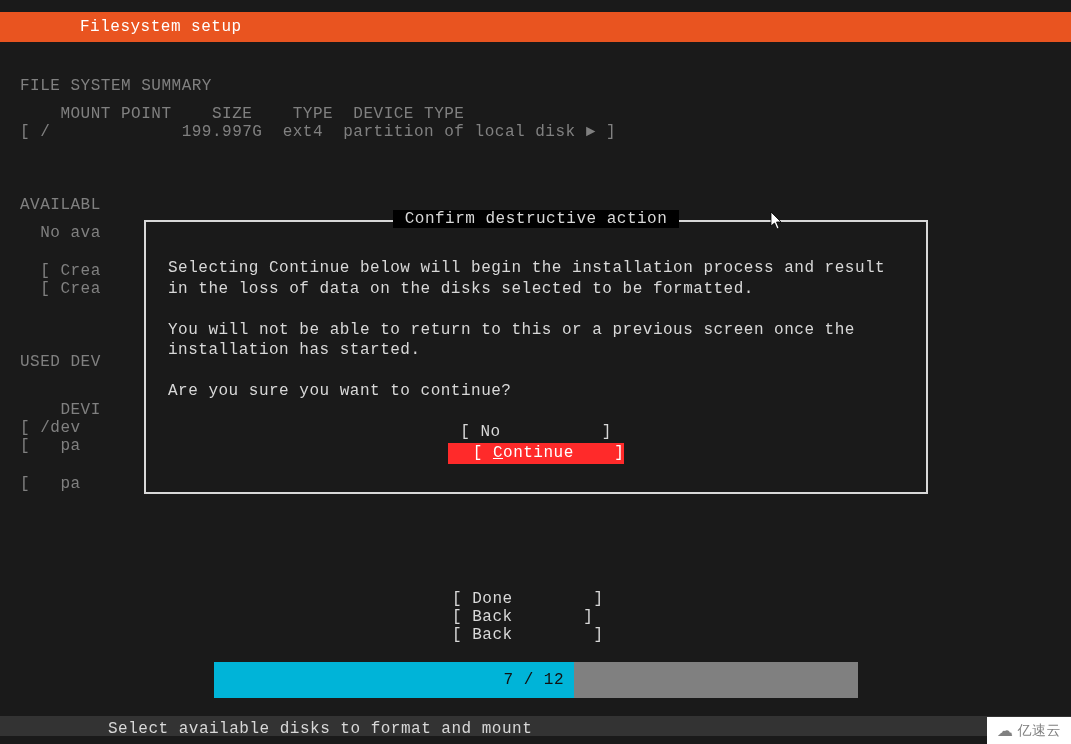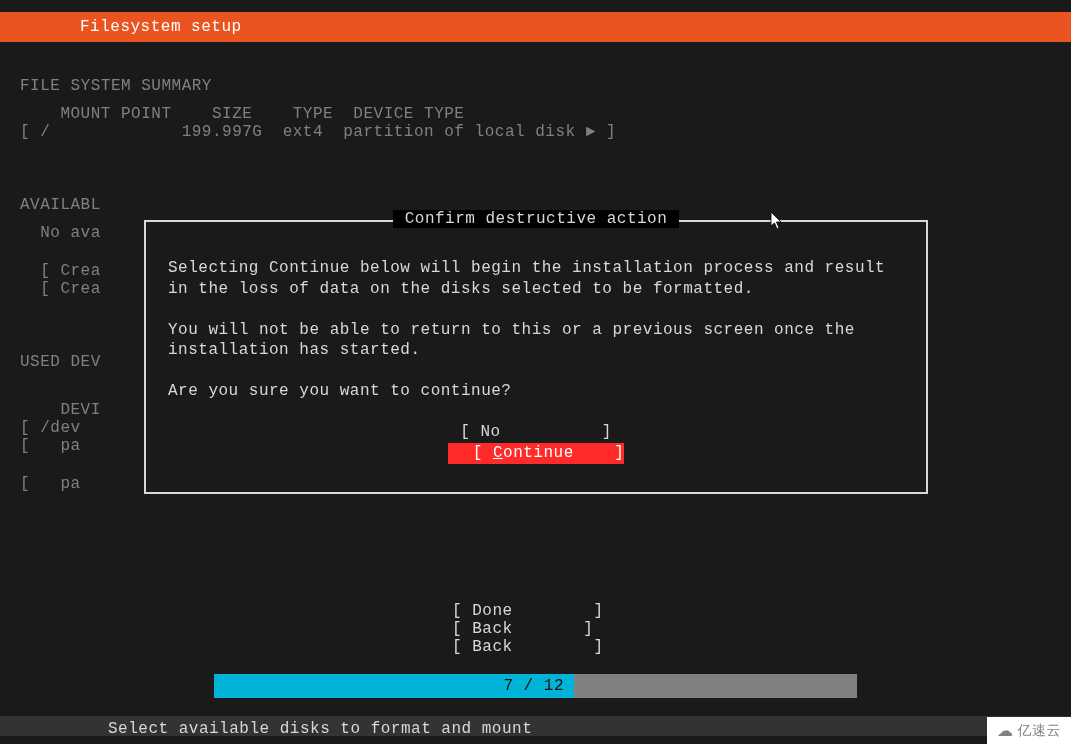--- a/index.html
+++ b/index.html
@@ -107,21 +107,22 @@
     }
     .footer-btn {
       white-space: pre;
       padding-left: 452px;
       color: #d8d8d8;
     }
     .progress-container {
       display: flex;
       margin: 0 auto 18px auto;
       width: 644px;
-      height: 24px;
+      height: 36px;
+      justify-content: flex-end;
     }
     .progress-active {
       background: #00b4d8;
       height: 100%;
       display: flex;
       align-items: center;
       justify-content: flex-end;
       color: #111111;
     }
     .progress-text {

